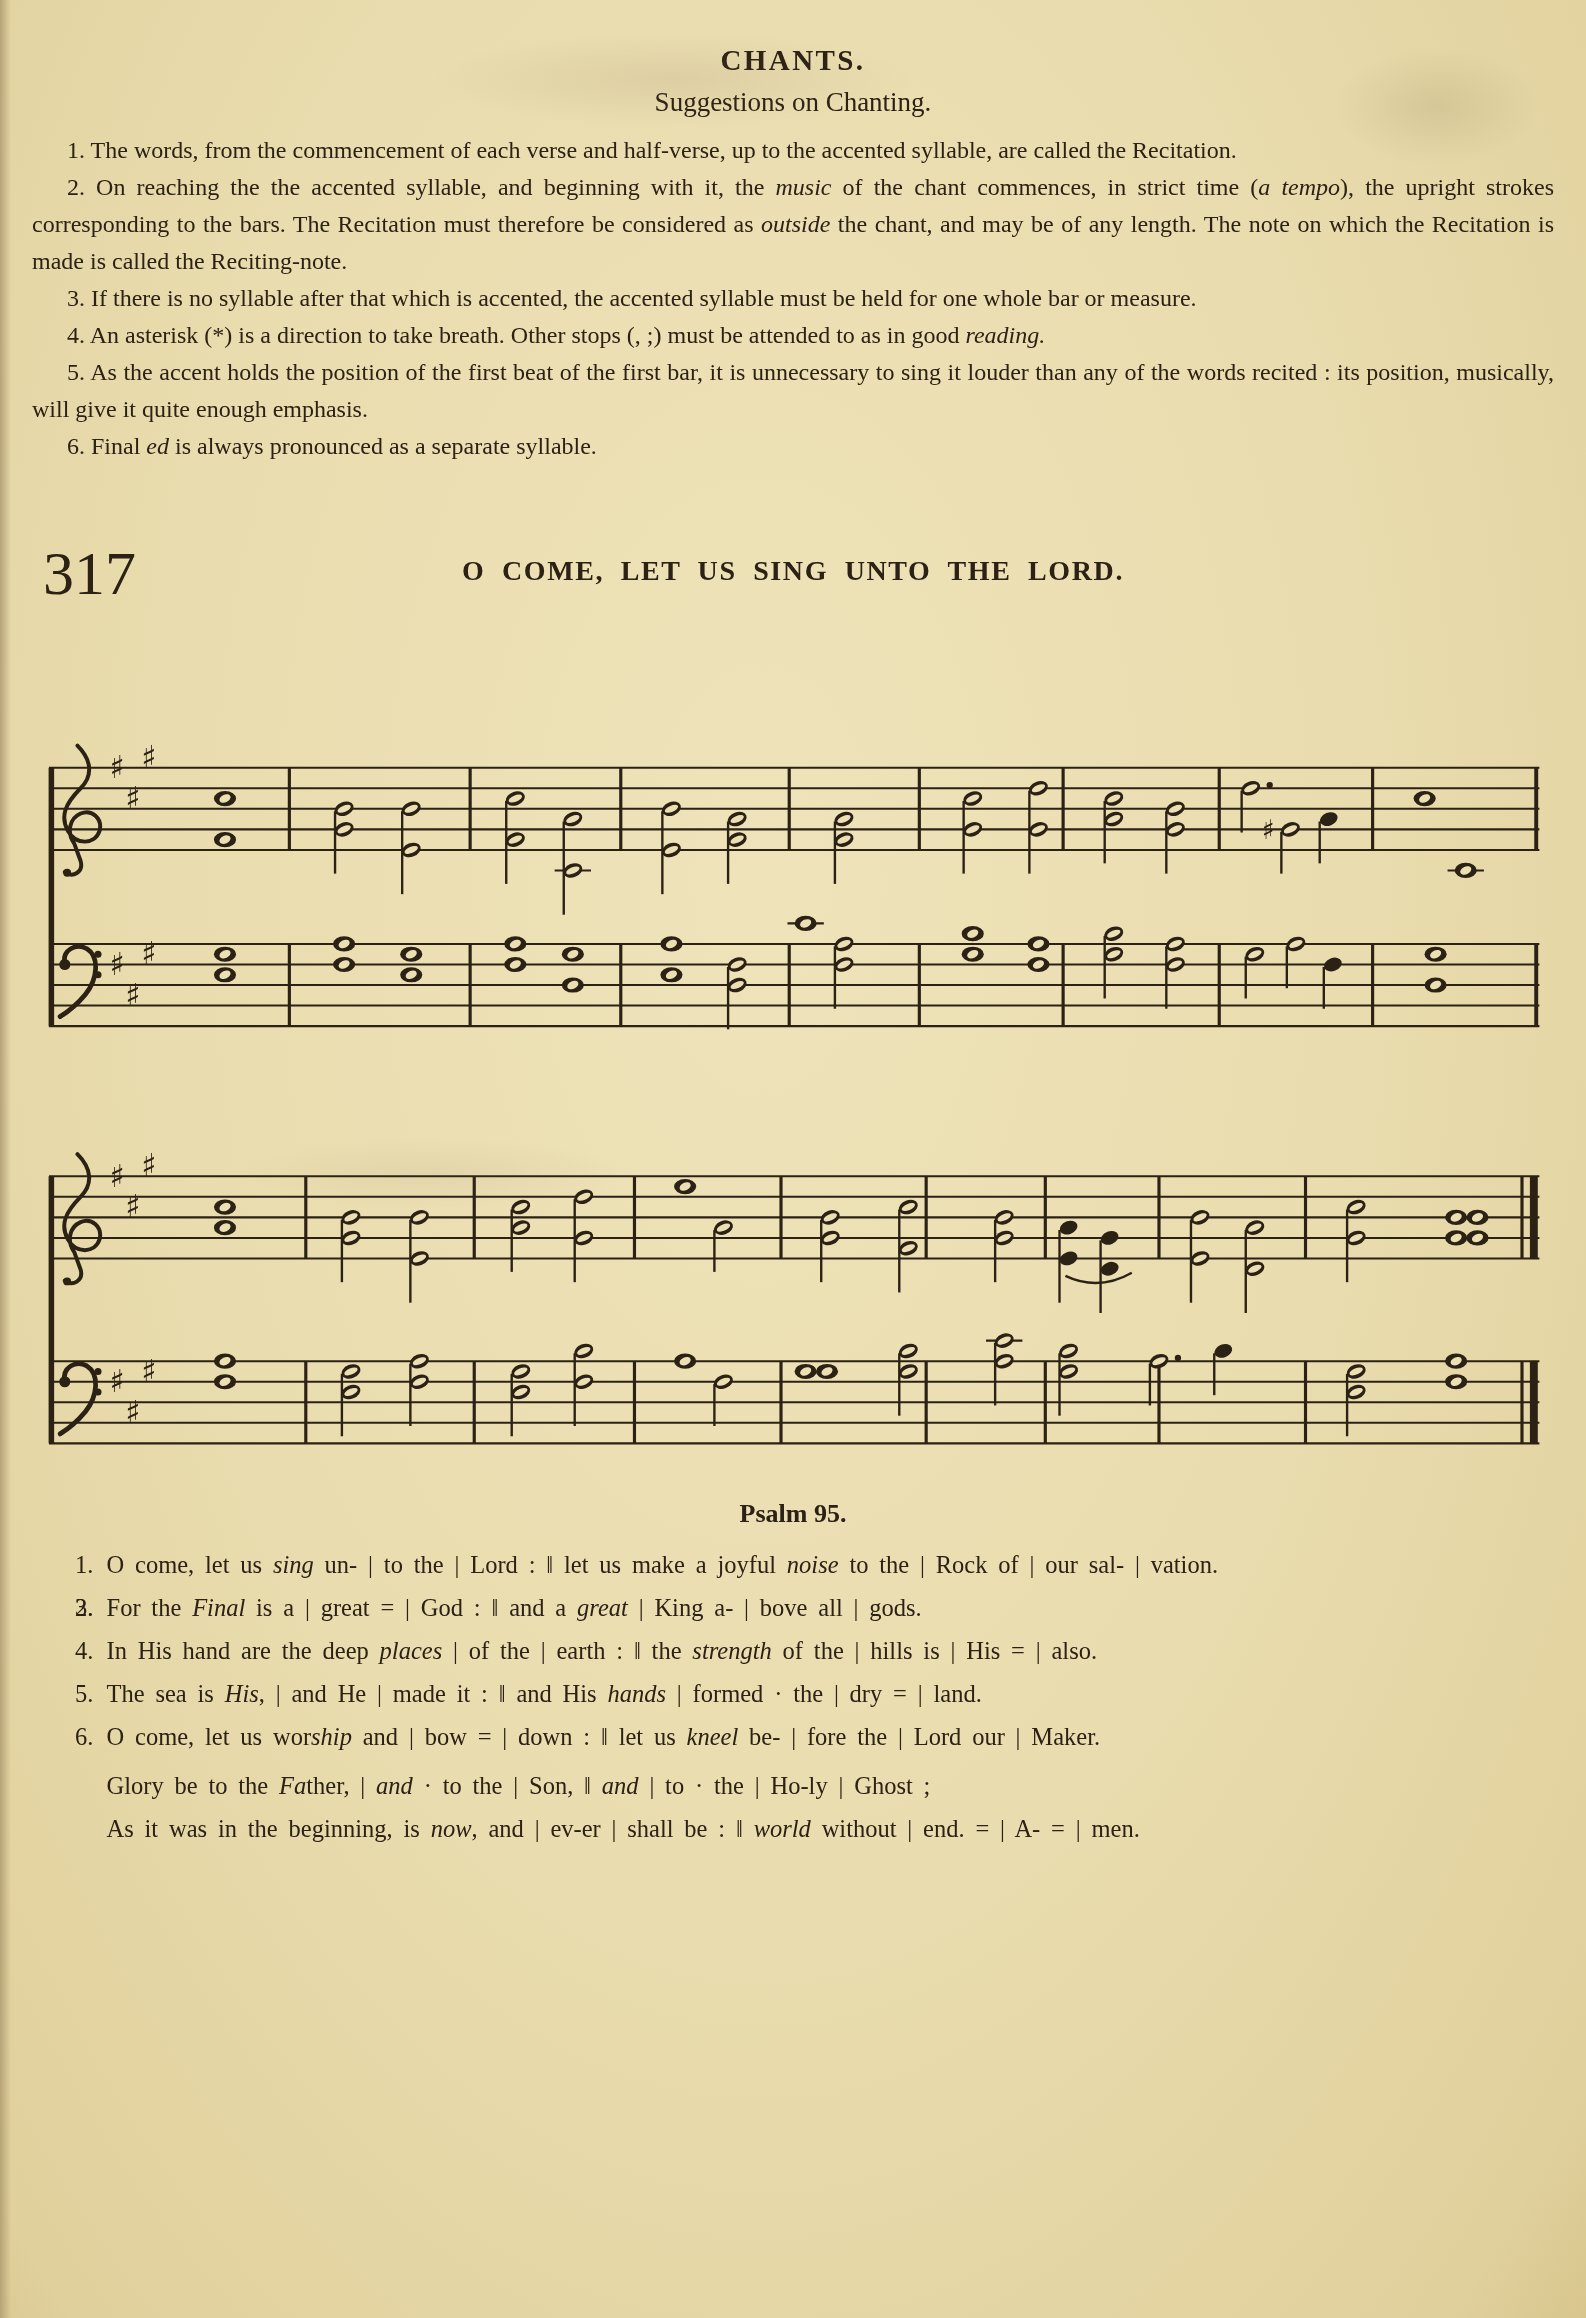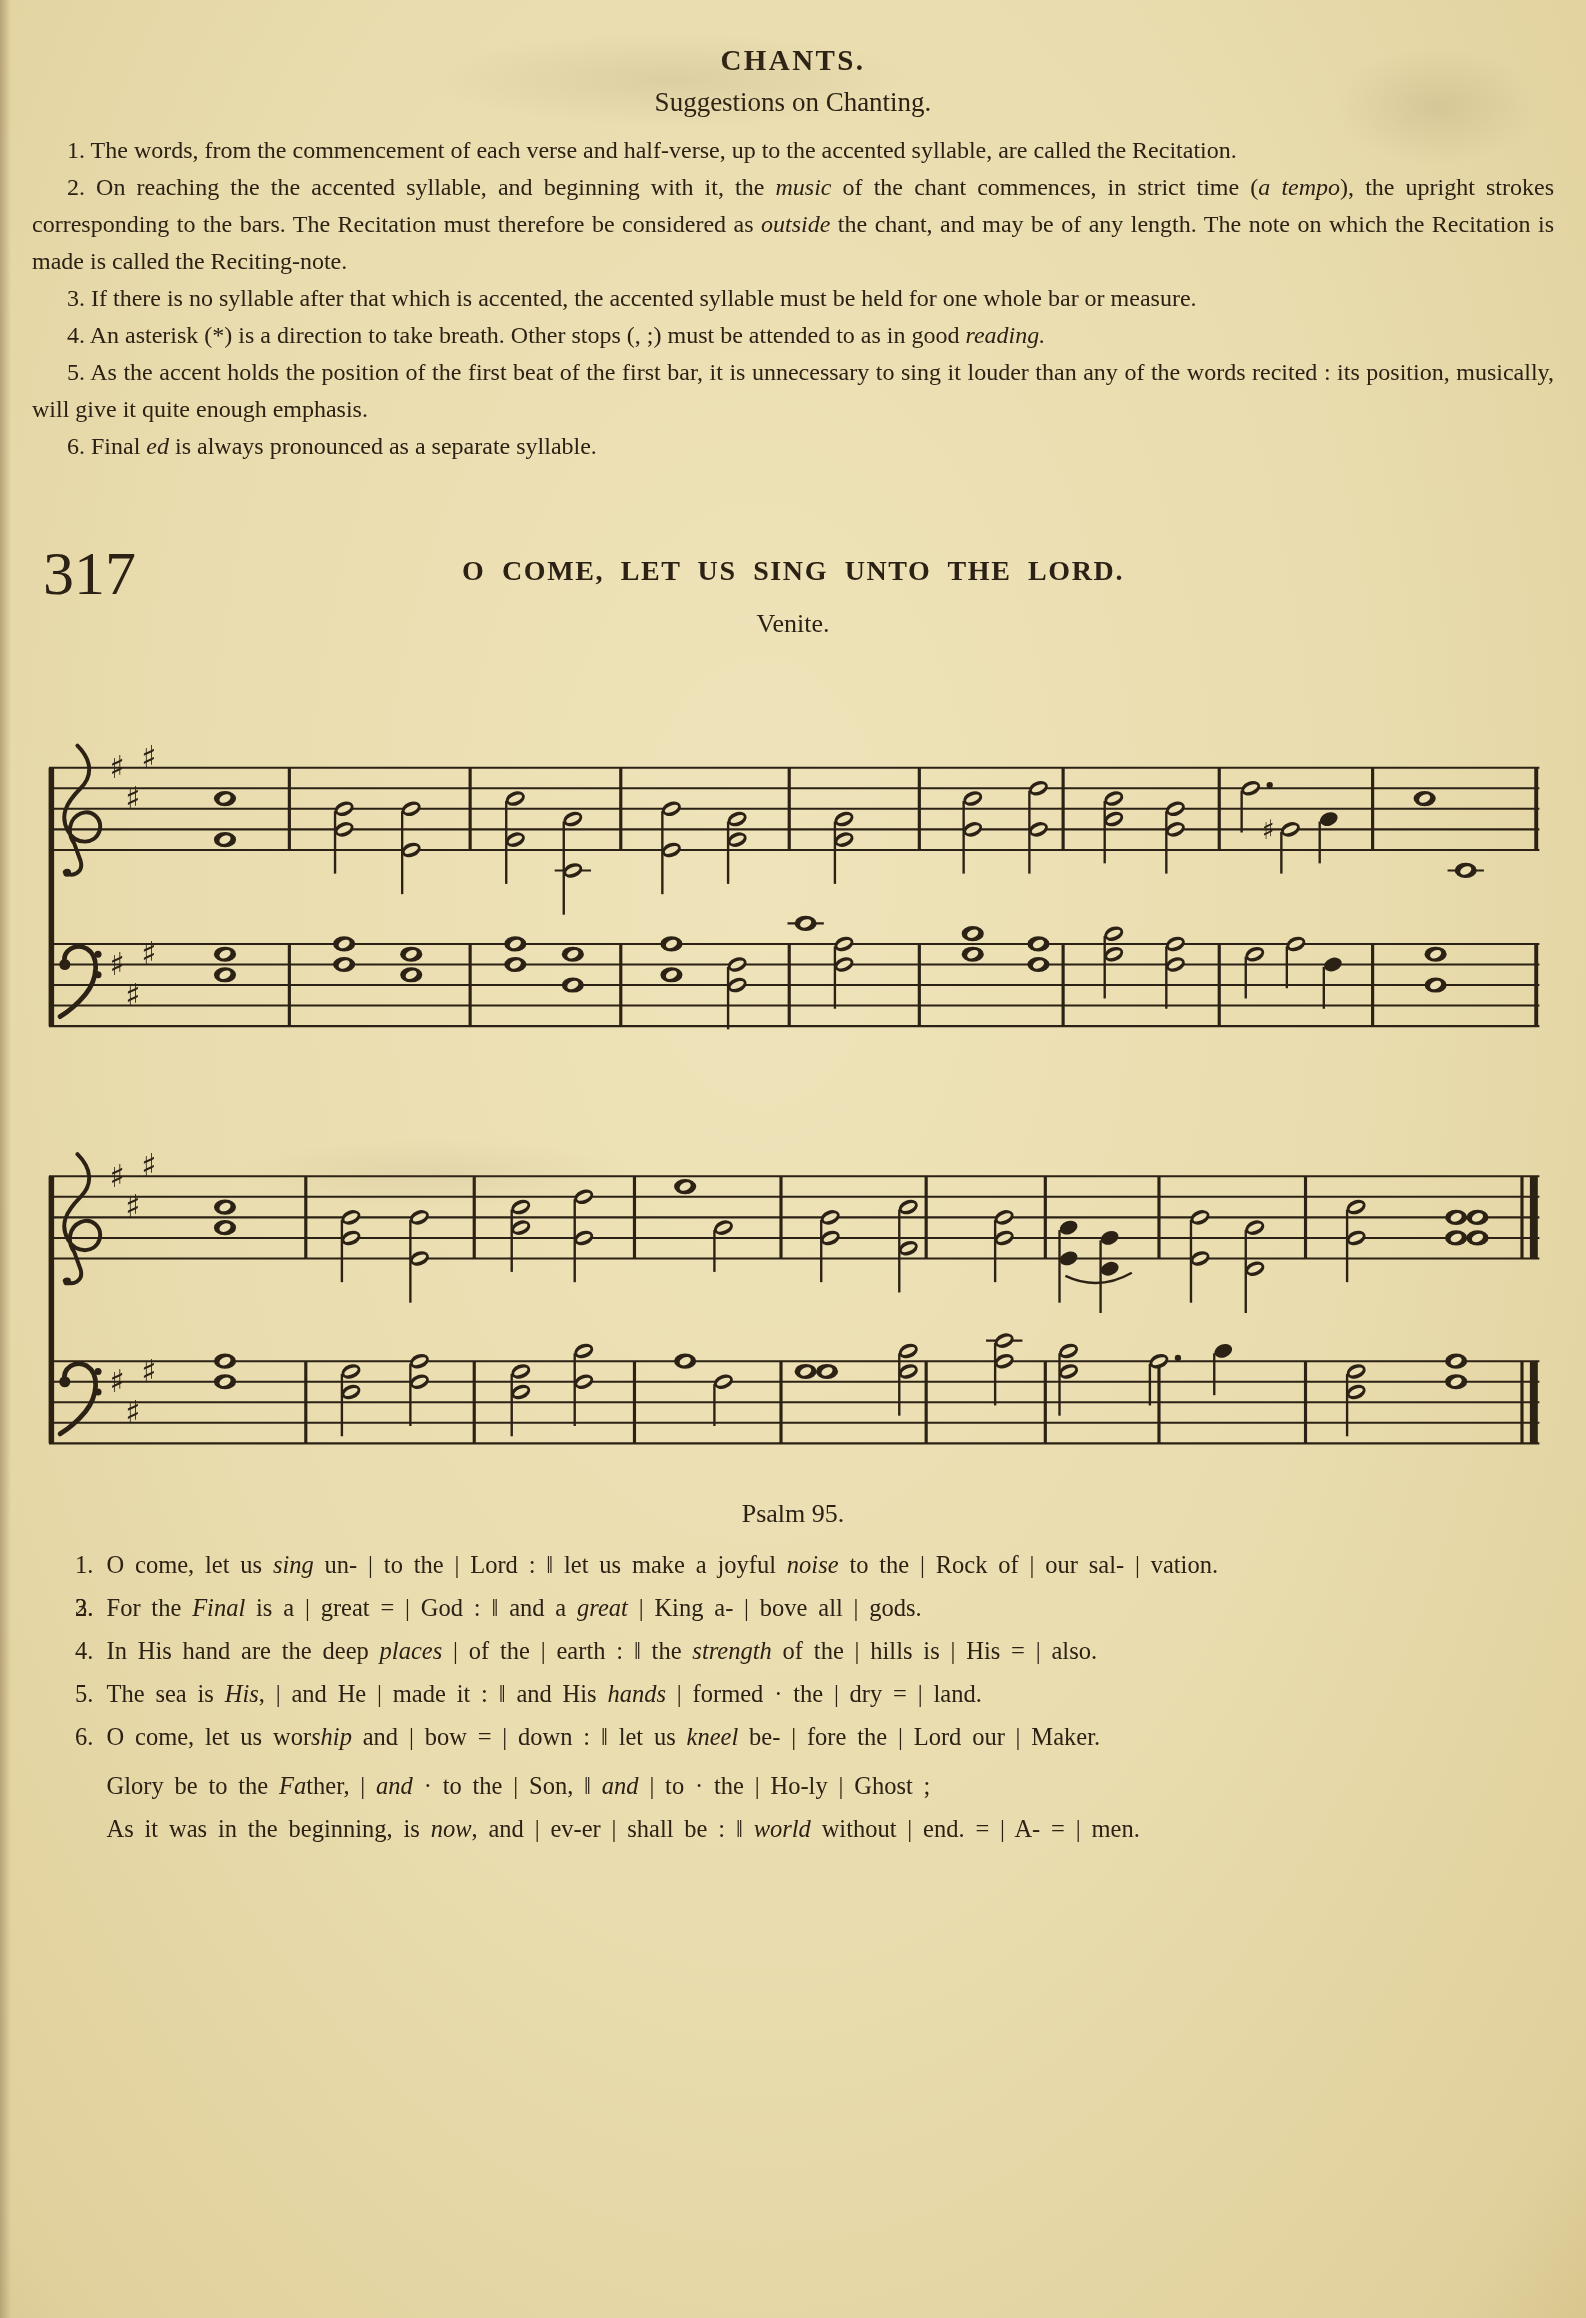--- a/index.html
+++ b/index.html
@@ -33,21 +33,21 @@
   .hymn-head{position:relative;margin-top:82px;height:169px;}
   .hymn-num{position:absolute;left:43px;top:-4.7px;font-size:62px;line-height:1;}
   .hymn-title-row{text-align:center;padding-top:8px;}
   .hymn-title{display:inline-block;font-size:28px;font-weight:bold;letter-spacing:1.6px;word-spacing:8px;}
   .hymn-sub{text-align:center;margin-top:22px;font-size:26px;}
   .hymn-composer{text-align:right;margin-top:12.6px;padding-right:35px;font-size:23px;}
 
   .music-wrap{margin-top:8px;}
   svg.music{display:block;}
 
-  .psalm-heading{margin:4.7px 0 0 0;text-align:center;font-size:26px;font-weight:normal;}
+  .psalm-heading{margin:4.7px 0 0 0;text-align:center;font-size:26px;font-weight:bold;}
 
   .verses{margin:17.4px 32px 0 32px;}
   .verse{position:relative;margin:0 0 7.1px 0;padding-left:95px;text-indent:-20.5px;
     font-size:24.5px;line-height:36px;word-spacing:4.7px;text-align:justify;}
   .vnum{position:absolute;left:43px;top:0;text-indent:0;}
   .gloria{margin-top:12.6px;}
   .it{font-style:italic;}
 </style>
 </head>
 <body>
@@ -68,21 +68,20 @@
     <p class="instr"><span>4. An asterisk (*) is a direction to take breath.  Other stops (, ;) must be attended to as in good </span><span class="it">reading.</span></p>
     <p class="instr"><span>5. As the accent holds the position of the first beat of the first bar, it is unnecessary to sing it louder than any of the words recited : its position, musically, will give it quite enough emphasis.</span></p>
     <p class="instr"><span>6. Final </span><span class="it">ed</span><span> is always pronounced as a separate syllable.</span></p>
   </div>
 
   <div class="hymn-head">
     <div class="hymn-num">317</div>
     <div class="hymn-title-row">
       <span class="hymn-title">O COME, LET US SING UNTO THE LORD.</span>
     </div>
-    <div class="hymn-sub">Venite.</div>
   </div>
 
   <div class="music-wrap">
     <svg class="music" width="1586" height="771" viewBox="0 0 2007 975">
         <line x1="65" y1="55" x2="65" y2="382" stroke="#2b2114" stroke-width="7" stroke-linecap="butt"></line>
         <line x1="62" y1="55" x2="1948" y2="55" stroke="#2b2114" stroke-width="2.6" stroke-linecap="butt"></line>
         <line x1="62" y1="81" x2="1948" y2="81" stroke="#2b2114" stroke-width="2.6" stroke-linecap="butt"></line>
         <line x1="62" y1="107" x2="1948" y2="107" stroke="#2b2114" stroke-width="2.6" stroke-linecap="butt"></line>
         <line x1="62" y1="133" x2="1948" y2="133" stroke="#2b2114" stroke-width="2.6" stroke-linecap="butt"></line>
         <line x1="62" y1="159" x2="1948" y2="159" stroke="#2b2114" stroke-width="2.6" stroke-linecap="butt"></line>

